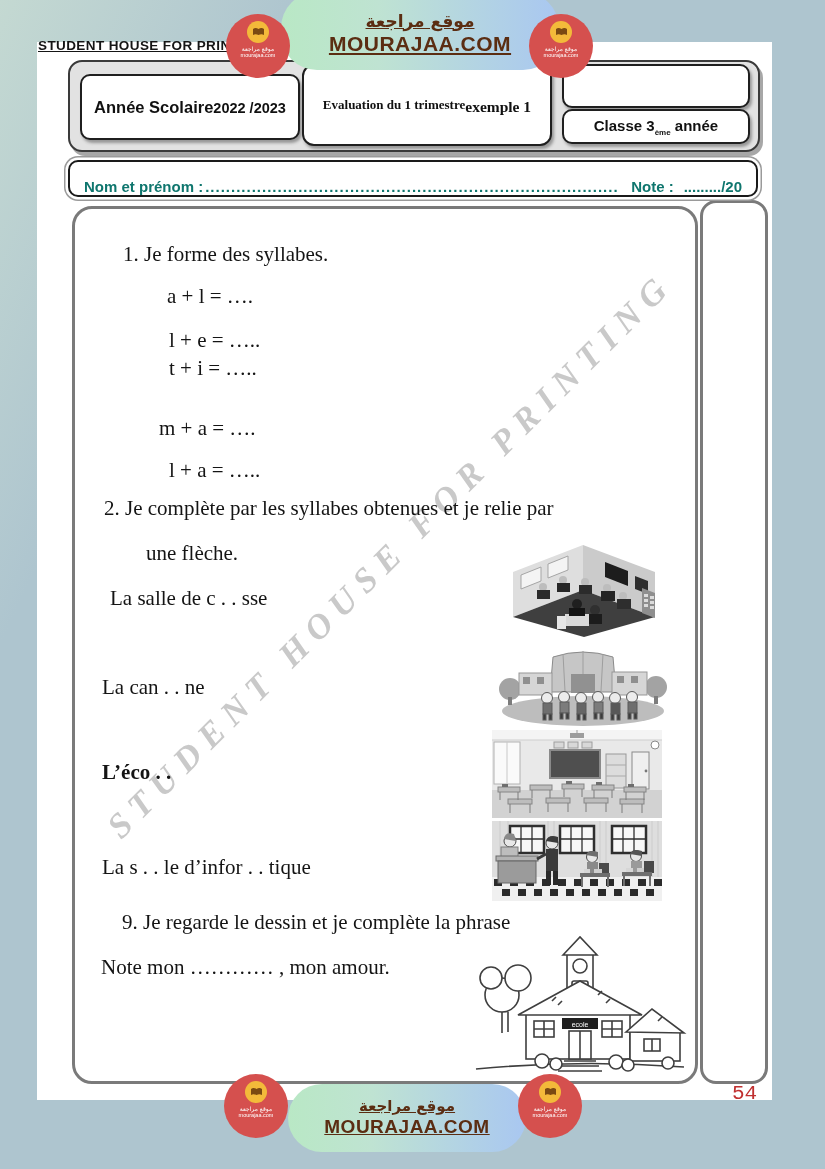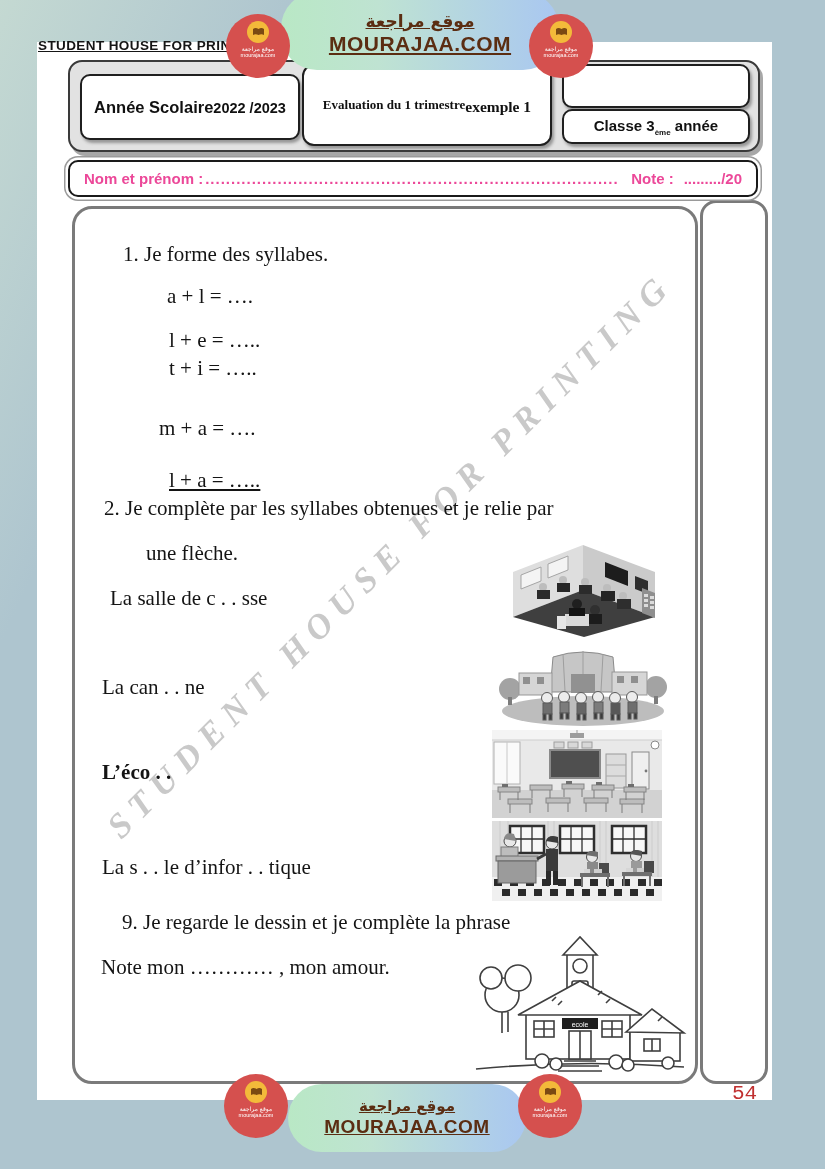--- a/index.html
+++ b/index.html
@@ -67,22 +67,22 @@
   .box-eval .l1{font-family:"Liberation Serif",serif;font-size:13px;font-weight:bold;color:#111;}
   .box-eval .l2{font-family:"Liberation Serif",serif;font-size:15.5px;font-weight:bold;color:#111;margin-top:3px;}
   .box-right-empty{left:492px;top:2px;width:184px;height:40px;}
   .box-classe{left:492px;top:47px;width:184px;height:31px;}
   .box-classe .l1{font-size:15px;font-weight:bold;color:#111;white-space:nowrap;}
   .box-classe sub{font-size:8px;}
   
   .name-bar{
     position:absolute;left:68px;top:160px;width:690px;height:37px;background:#fff;
     border:2px solid #1a1a1a;border-radius:10px;box-shadow:0 0 0 2.5px #ffffff,0 0 0 4px #9a9a9a;
-    display:flex;align-items:center;padding:0 14px;box-sizing:border-box;z-index:2;
-    font-weight:bold;font-size:15px;color:#ec4899;
+    display:flex;align-items:flex-end;padding:0 14px;box-sizing:border-box;z-index:2;
+    font-weight:bold;font-size:15px;color:#0f766e;
   }
   .name-dots{flex:1;overflow:hidden;white-space:nowrap;letter-spacing:1px;margin:0 4px 0 2px;}
   .note-label{margin-left:8px;white-space:nowrap;}
   .note-dots{white-space:nowrap;margin-left:10px;}
   
   .main-box{
     position:absolute;left:72px;top:206px;width:620px;height:872px;
     border:3px solid #7a7a7a;border-radius:20px;z-index:1;background:#ffffff;
   }
   .right-box{
@@ -164,21 +164,21 @@
   <div class="main-box"></div>
   <div class="right-box"></div>
 
   <div class="watermark">STUDENT HOUSE FOR PRINTING</div>
 
   <div class="ex" style="left:123px;top:242px;">1. Je forme des syllabes.</div>
   <div class="ex" style="left:167px;top:284px;">a + l = ….</div>
   <div class="ex" style="left:169px;top:328px;">l + e = …..</div>
   <div class="ex" style="left:169px;top:356px;">t + i = …..</div>
   <div class="ex" style="left:159px;top:416px;">m + a = ….</div>
-  <div class="ex" style="left:169px;top:468px;text-decoration:underline;">l + a = …..</div>
+  <div class="ex" style="left:169px;top:458px;">l + a = …..</div>
 
   <div class="ex" style="left:104px;top:496px;">2. Je complète par les syllabes obtenues et je relie par</div>
   <div class="ex" style="left:146px;top:541px;">une flèche.</div>
   <div class="ex" style="left:110px;top:586px;">La salle de c . . sse</div>
   <div class="ex" style="left:102px;top:675px;">La can . . ne</div>
   <div class="ex" style="left:102px;top:760px;font-weight:bold;">L’éco . .</div>
   <div class="ex" style="left:102px;top:855px;">La s . . le d’infor . . tique</div>
 
   <svg class="fig" style="left:505px;top:538px;" width="157" height="99" viewBox="0 0 157 99">
     <polygon points="8,34 78,7 78,52 8,79" fill="#dedede"></polygon>

